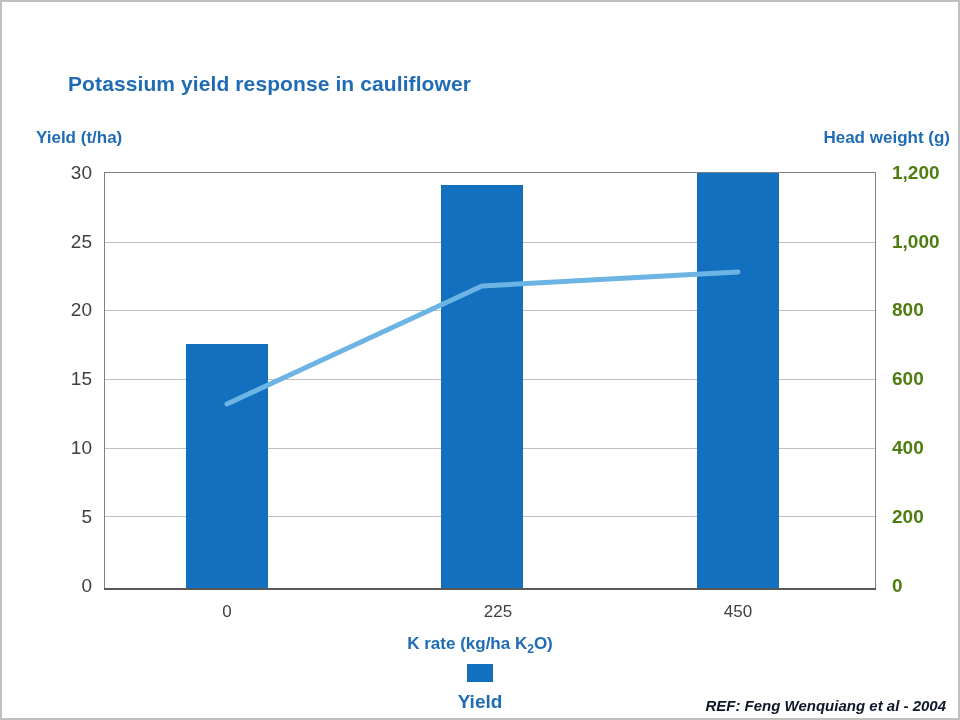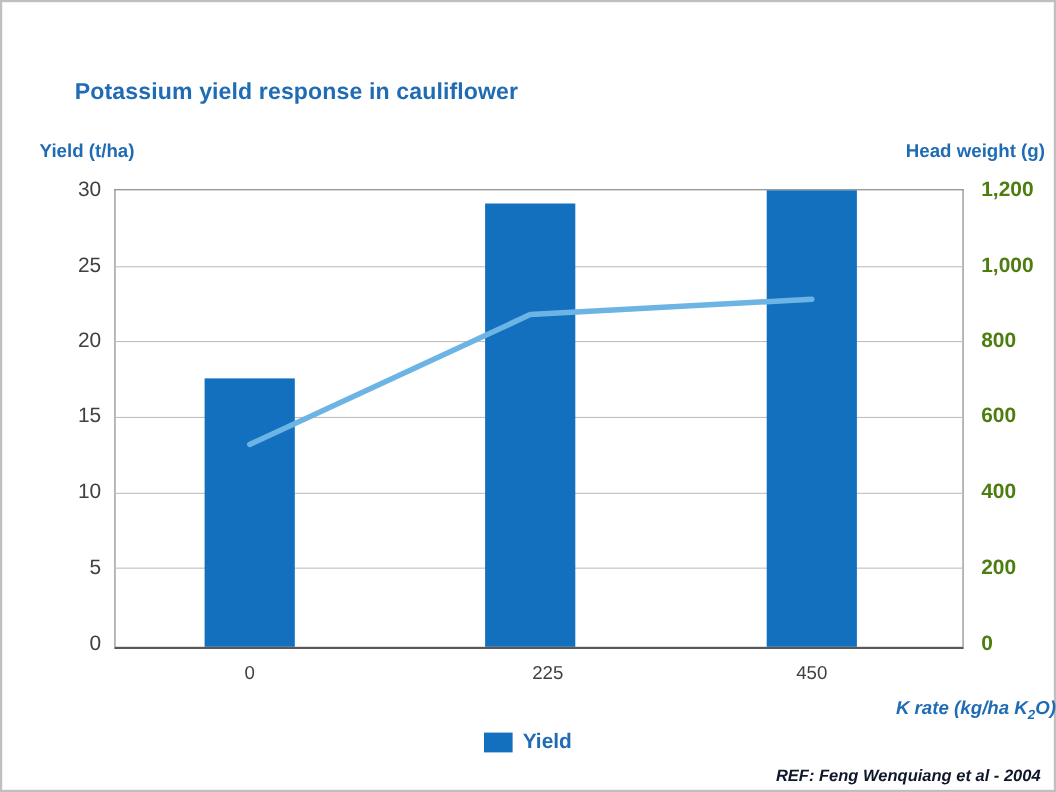--- a/index.html
+++ b/index.html
@@ -77,40 +77,39 @@
     font-size:17px;
     color:#404040;
     text-align:center;
     top:602px;
     width:120px;
   }
   .xaxis-title{
     position:absolute;
     top:634px;
     left:0;width:960px;
-    text-align:right;
+    text-align:center;
     font-size:17px;
     font-weight:bold;
     color:#1f6cb5;
-    font-style:italic;
   }
   .xaxis-title sub{font-size:12px;}
 
   .legend{
     position:absolute;
     top:664px;left:0;width:960px;
     display:flex;
     justify-content:center;
     align-items:center;
     gap:90px;
     font-size:19px;
     font-weight:bold;
     color:#1f6cb5;
   }
-  .legend-item{display:flex;align-items:center;gap:9px;}
+  .legend-item{display:flex;align-items:center;gap:9px;flex-direction:column;}
   .swatch-bar{width:26px;height:18px;background:#1270bf;display:inline-block;}
   .swatch-line{width:44px;height:4px;background:#6cb4e4;display:inline-block;border-radius:2px;}
 
   .ref{
     position:absolute;
     right:14px;bottom:6px;
     font-size:15px;
     font-weight:bold;
     font-style:italic;
     color:#0f172a;

